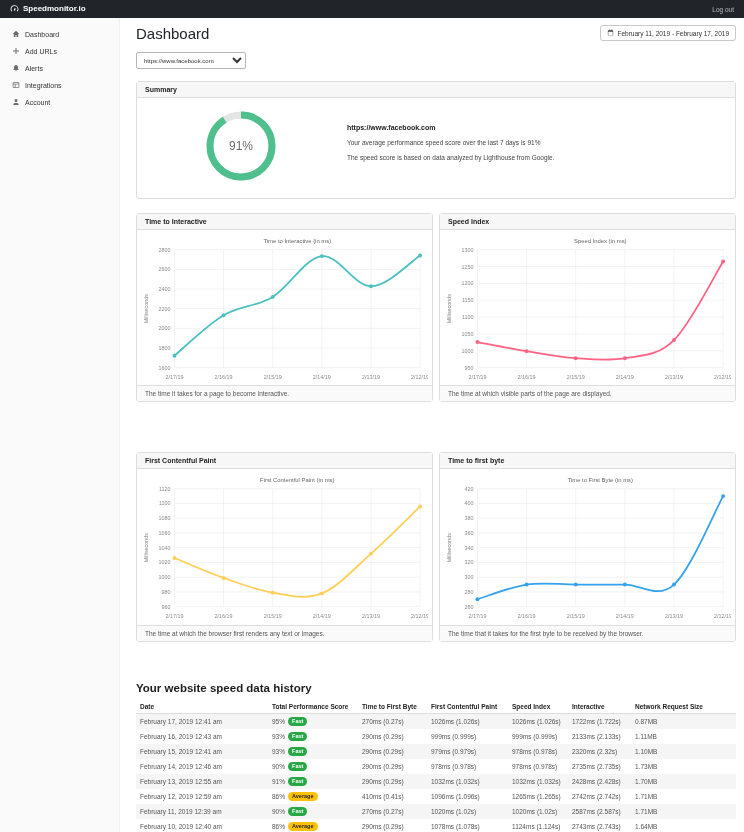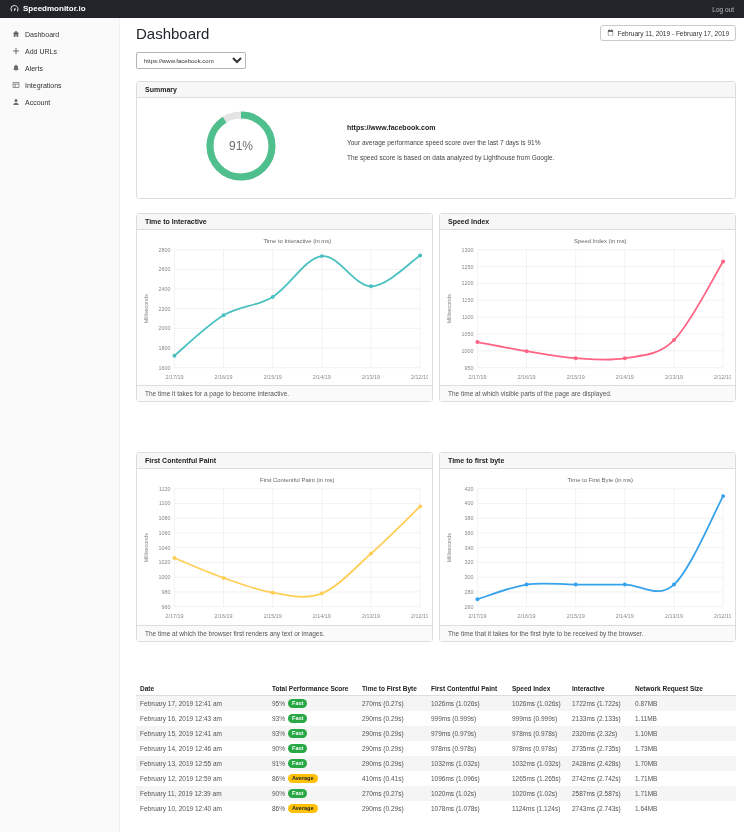--- a/index.html
+++ b/index.html
@@ -325,20 +325,21 @@
             <text x="159" y="9" text-anchor="middle" font-size="6" fill="#666">Time to First Byte (in ms)</text>
             <text transform="translate(7,76) rotate(-90)" text-anchor="middle" font-size="5.5" fill="#8a8a8a">Milliseconds</text>
           </svg>
         </div>
       <div class="card-footer">The time that it takes for the first byte to be received by the browser.</div>
     </section>
   </div>
 
   
   <section class="history">
+    <h2 class="history-title">Your website speed data history</h2>
     <table>
       <thead>
           <tr id="history-head">
             <th>Date</th>
             <th>Total Performance Score</th>
             <th>Time to First Byte</th>
             <th>First Contentful Paint</th>
             <th>Speed Index</th>
             <th>Interactive</th>
             <th>Network Request Size</th>

